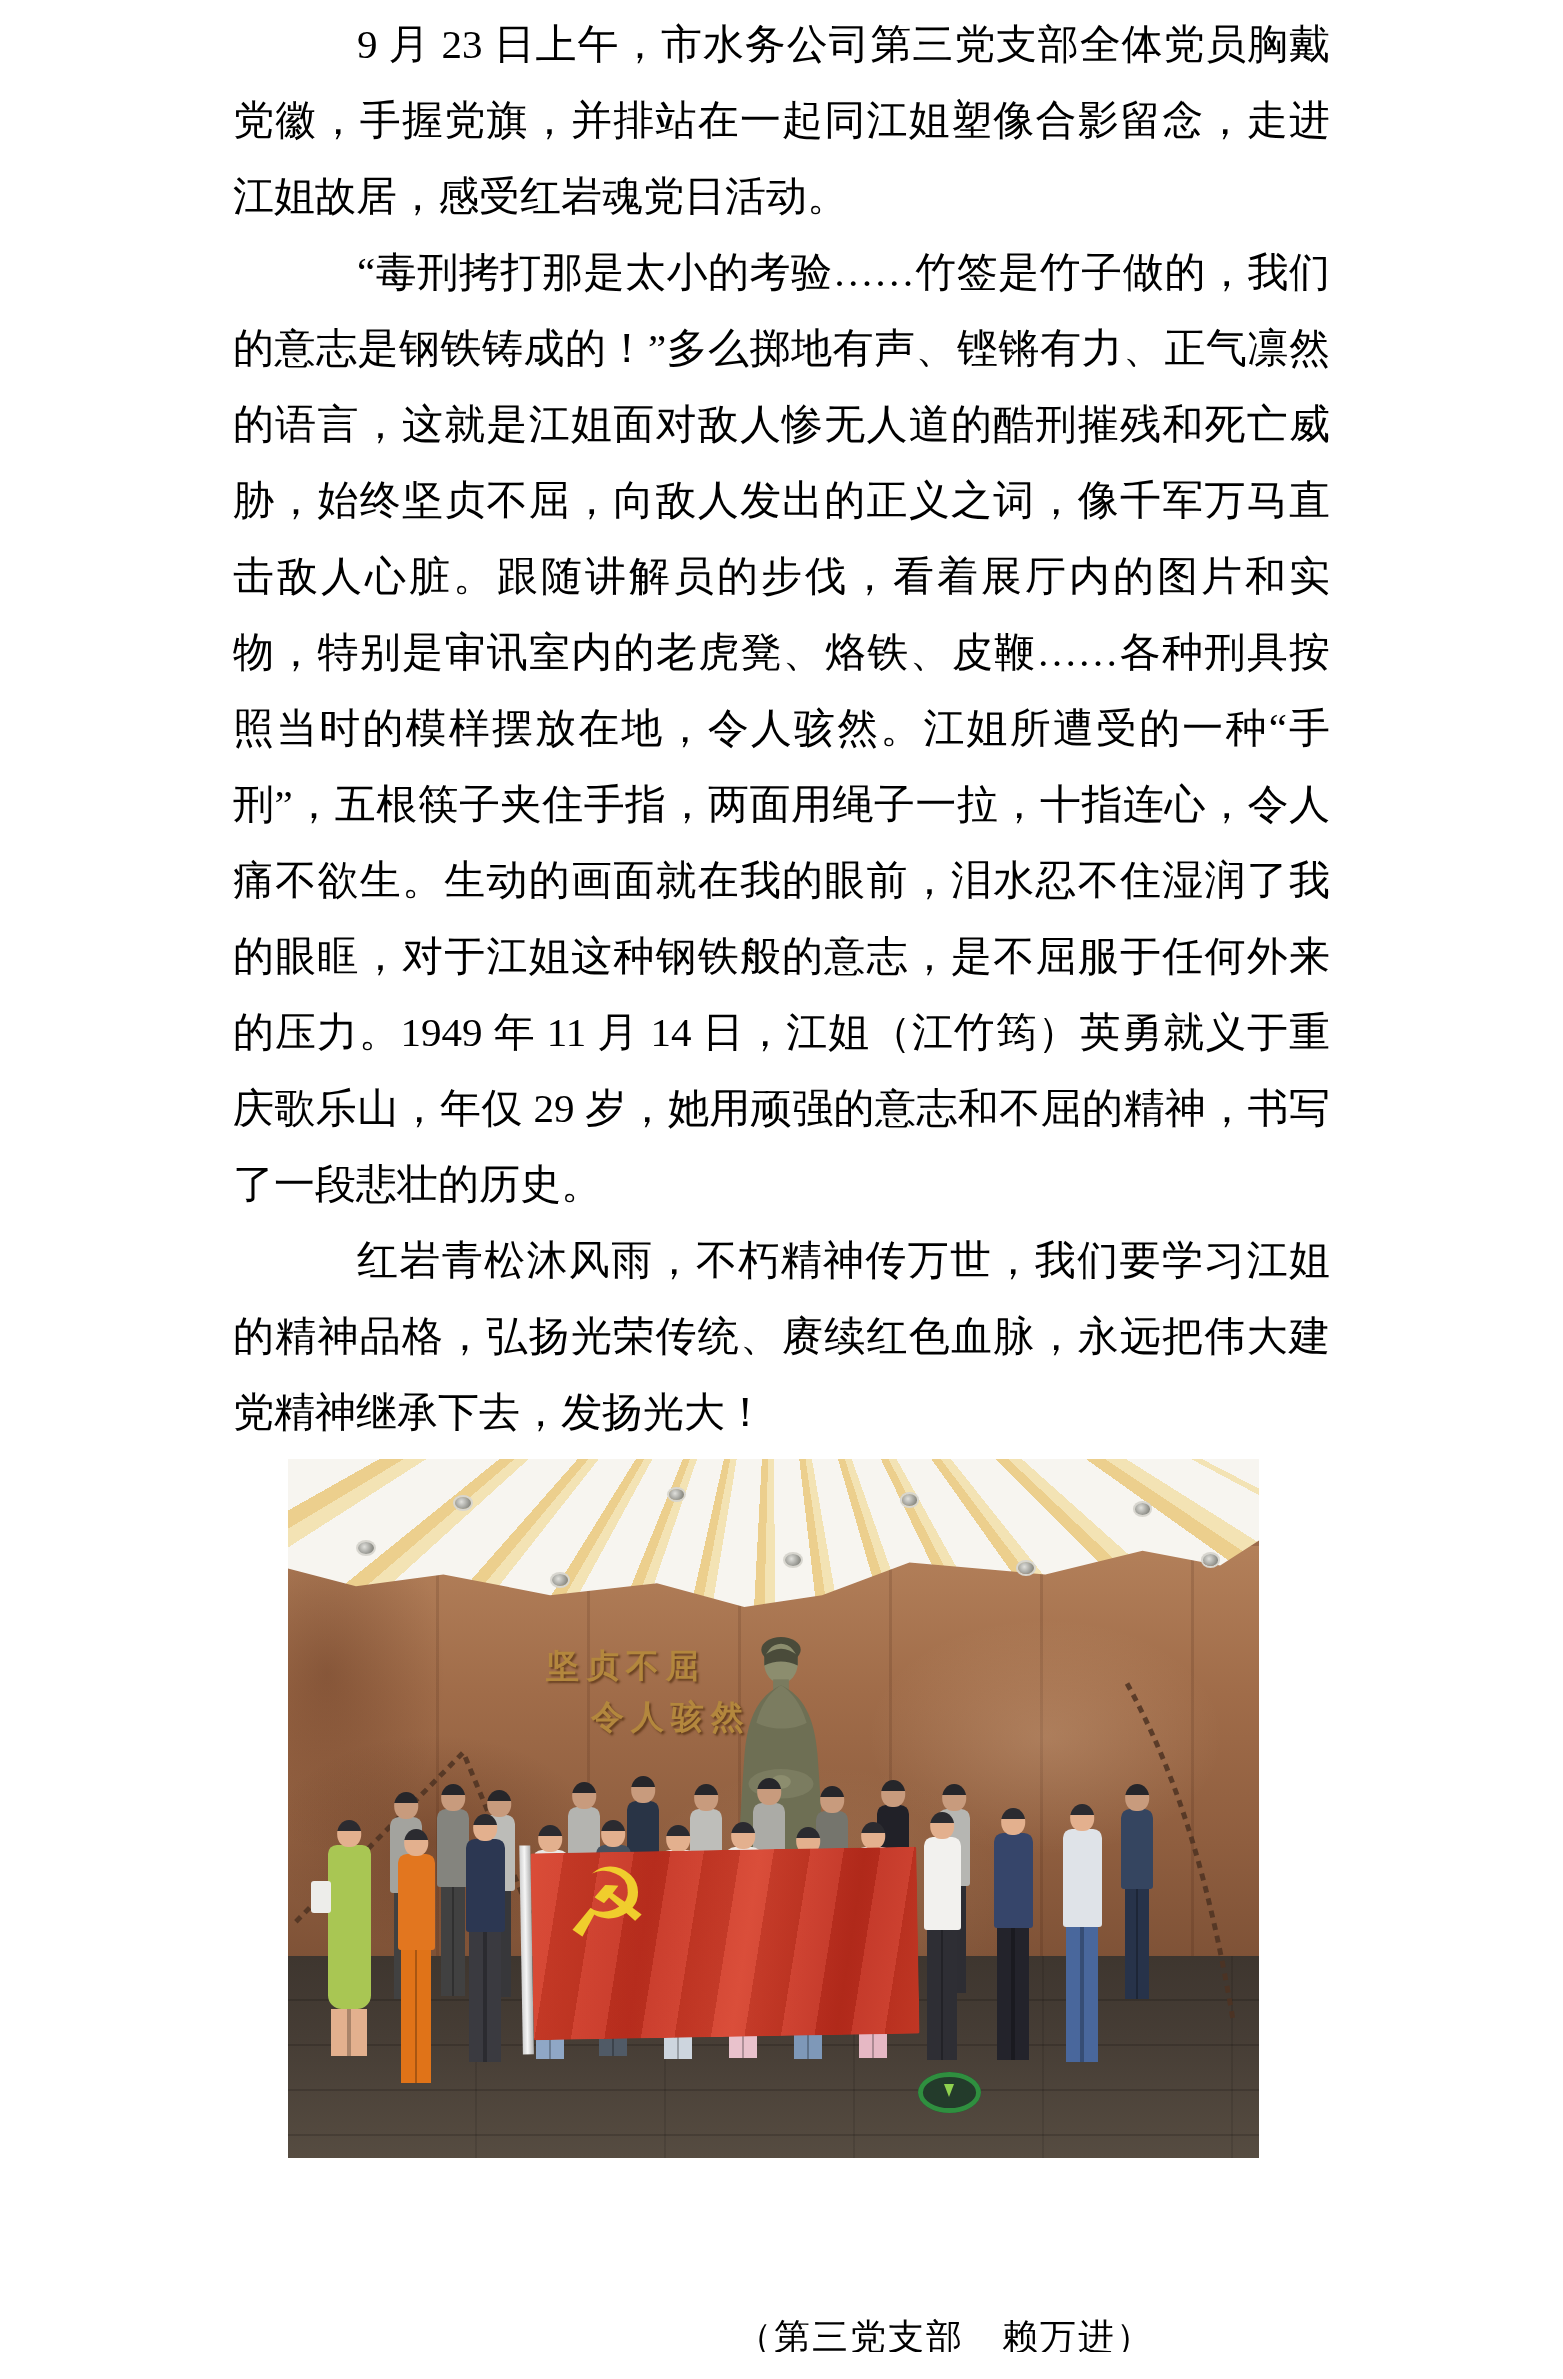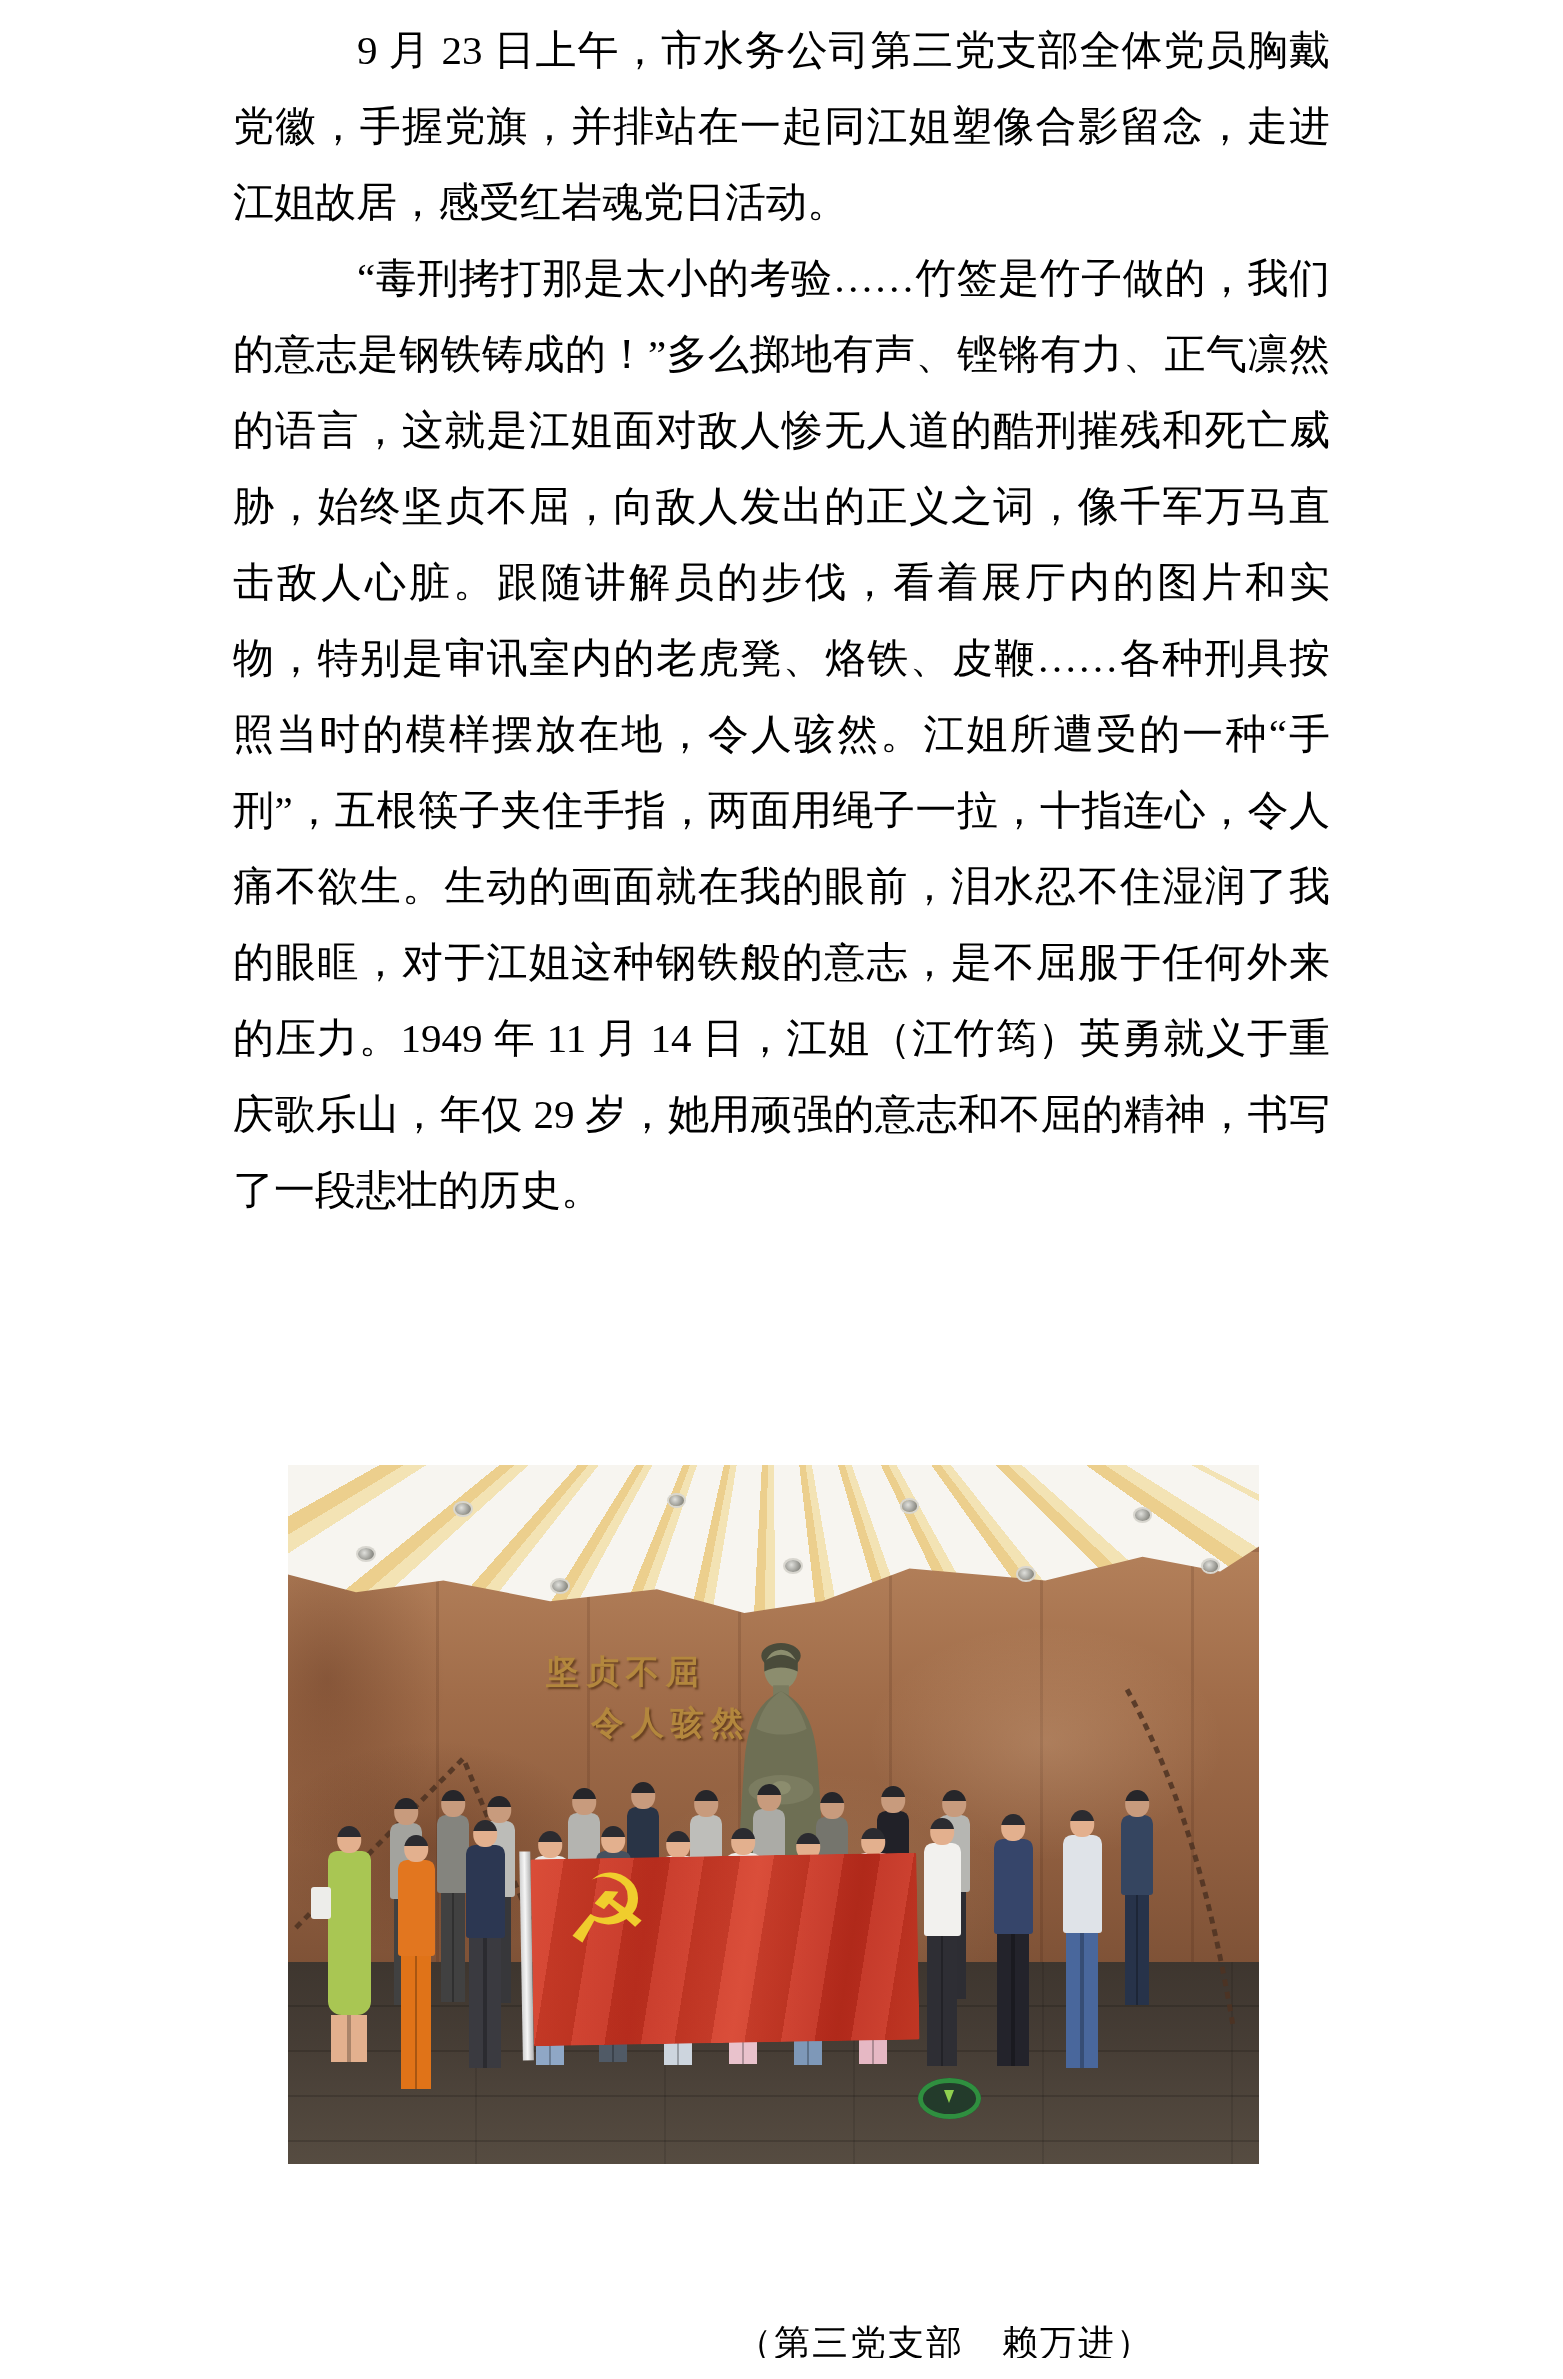--- a/index.html
+++ b/index.html
@@ -1,19 +1,19 @@
 <!DOCTYPE html>
 <html><head>
 <meta charset="utf-8">
 <style>
   html,body{margin:0;padding:0;background:#ffffff;}
   .page{
     position:relative;
     width:1563px;height:2352px;
-    margin:6px auto;
+    margin:0 auto;
     background:#ffffff;
     overflow:hidden;
     font-family:"Liberation Serif","DejaVu Serif",serif;
     color:#000;
   }
   
   .text-block{
     position:absolute;
     left:233px;top:5.9px;width:1097px;
     font-size:41px;
@@ -144,20 +144,21 @@
   }
 </style>
 </head>
 <body>
 
 <div class="page">
 
   <div class="text-block">
     <p>9 月 23 日上午，市水务公司第三党支部全体党员胸戴党徽，手握党旗，并排站在一起同江姐塑像合影留念，走进江姐故居，感受红岩魂党日活动。</p>
     <p>“毒刑拷打那是太小的考验……竹签是竹子做的，我们的意志是钢铁铸成的！”多么掷地有声、铿锵有力、正气凛然的语言，这就是江姐面对敌人惨无人道的酷刑摧残和死亡威胁，始终坚贞不屈，向敌人发出的正义之词，像千军万马直击敌人心脏。跟随讲解员的步伐，看着展厅内的图片和实物，特别是审讯室内的老虎凳、烙铁、皮鞭……各种刑具按照当时的模样摆放在地，令人骇然。江姐所遭受的一种“手刑”，五根筷子夹住手指，两面用绳子一拉，十指连心，令人痛不欲生。生动的画面就在我的眼前，泪水忍不住湿润了我的眼眶，对于江姐这种钢铁般的意志，是不屈服于任何外来的压力。1949 年 11 月 14 日，江姐（江竹筠）英勇就义于重庆歌乐山，年仅 29 岁，她用顽强的意志和不屈的精神，书写了一段悲壮的历史。</p>
+    <p>红岩青松沐风雨，不朽精神传万世，我们要学习江姐的精神品格，弘扬光荣传统、赓续红色血脉，永远把伟大建党精神继承下去，发扬光大！</p>
   </div>
 
   <div class="photo">
 
     <div class="wall"></div>
     <div class="floor"></div>
 
     <svg class="chains" viewBox="0 0 986 710" preserveAspectRatio="none">
       <path d="M8,470 L178,298 L246,462" fill="none" stroke="#4d3322" stroke-width="5" stroke-dasharray="7 6" opacity=".85"></path>
       <path d="M852,228 C908,330 938,442 960,572" fill="none" stroke="#4d3322" stroke-width="5" stroke-dasharray="7 6" opacity=".85"></path>

